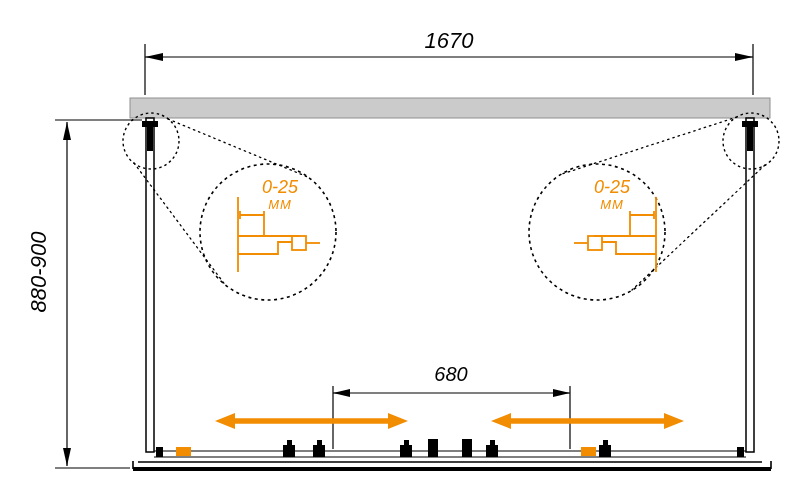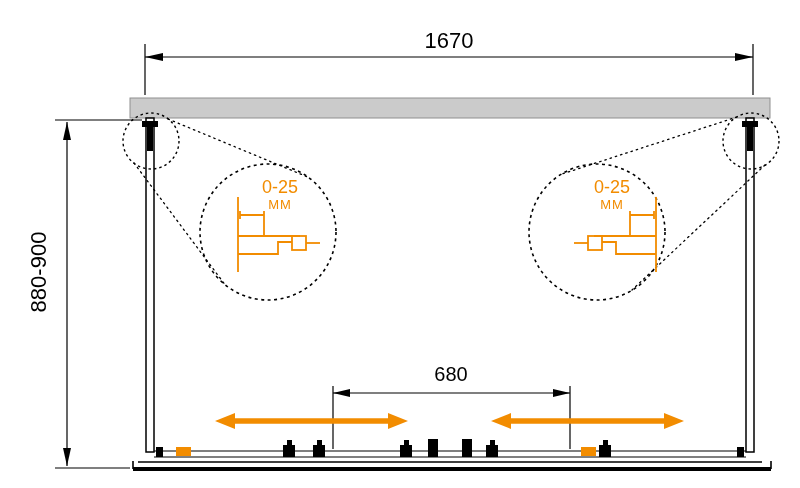--- a/index.html
+++ b/index.html
@@ -1,17 +1,17 @@
 <!DOCTYPE html>
 <html style="--accent: #F28C00; --line: #000000; --wall: #CBCBCB;"><head>
 <meta charset="utf-8">
 <style>
   html,body{margin:0;padding:0;background:#fff;}
   body{width:800px;height:488px;font-family:"Liberation Sans",sans-serif;}
-  .stage{position:relative;width:800px;height:488px;background:#fff;overflow:hidden;}
+  .stage{position:relative;width:800px;height:488px;background:#fff;overflow:hidden;font-style:italic;}
   svg{display:block;}
   .thin{stroke:var(--line,#000);stroke-width:1.2;fill:none;}
   .med{stroke:var(--line,#000);stroke-width:1.6;fill:none;}
   .thick{stroke:var(--line,#000);stroke-width:4;fill:none;}
   .blackFill{fill:var(--line,#000);stroke:none;}
   .profile{fill:#fff;stroke:var(--line,#000);stroke-width:1.5;}
   .wallbar{fill:var(--wall,#CBCBCB);stroke:#8f8f8f;stroke-width:1;}
   .dottedCircle{fill:none;stroke:var(--line,#000);stroke-width:1.6;stroke-dasharray:3 3.5;}
   .dottedCircleSm{fill:none;stroke:var(--line,#000);stroke-width:1.4;stroke-dasharray:2.5 3;}
   .dottedLink{stroke:var(--line,#000);stroke-width:1.3;stroke-dasharray:1.5 4;stroke-linecap:round;fill:none;}

